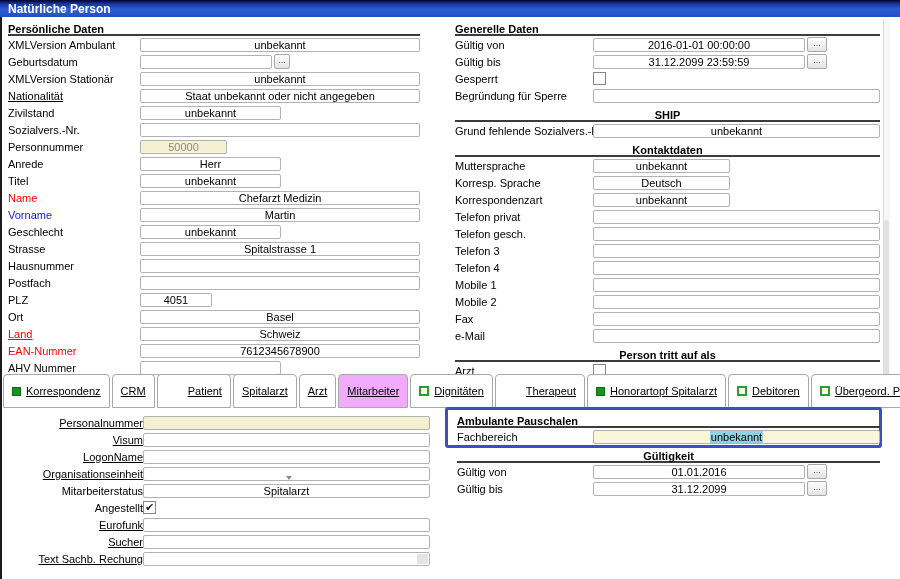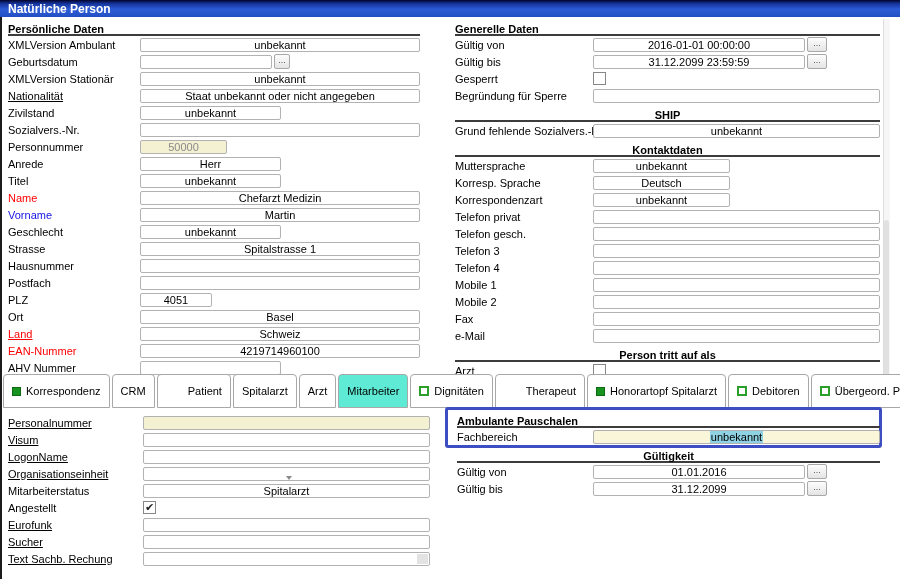--- a/index.html
+++ b/index.html
@@ -25,21 +25,21 @@
   .p-right { left:455px; top:21px; width:425px; }
   .p-bl    { left:8px;  top:414px; width:437px; }
   .p-br    { left:457px; top:413px; width:423px; }
 
   .sec-h { font-weight:bold; border-bottom:2px solid #3c3c3c; padding:2px 0 2px; height:15px; }
   .sec-h.mt { margin-top:3px;text-align:center; }
 
   .row { display:flex; align-items:center; height:17px; }
   .lbl { flex:0 0 132px; white-space:nowrap; overflow:hidden; }
   .p-right .lbl { flex-basis:138px; }
-  .p-bl .lbl { flex-basis:135px; }
+  .p-bl .lbl { flex-basis:135px;text-align:right; }
   .p-br .lbl { flex-basis:136px; }
   .lbl.red { color:#f00; }
   .lbl.blue { color:#1414e6; }
   .lbl.link { text-decoration:underline; }
 
   .ctl { height:14px; border:1px solid #b2b2b2; border-radius:2px; background:#fff;
          display:flex; align-items:center; padding:0 4px; position:relative; overflow:hidden;flex-direction:column; }
   .sel { justify-content:space-between; }
   .arr { width:0; height:0; border-left:3px solid transparent; border-right:3px solid transparent;
          border-top:4px solid #8a8a8a; flex:0 0 auto; margin-left:4px; }
@@ -55,23 +55,23 @@
           background:linear-gradient(#fdfdfd,#e4e4e4); margin-left:2px; color:#555;
           font-size:9px; line-height:10px; text-align:center; flex:0 0 auto; }
   .btn3.sm { width:16px; }
   .endbtn { position:absolute; right:1px; top:1px; bottom:1px; width:11px; background:#e3e3e3; }
 
   .cb { width:13px; height:13px; border:1px solid #878787; background:#fff;
         display:flex; align-items:center; justify-content:center; font-size:11px; line-height:11px; color:#222; }
 
   .tabs { position:absolute; left:3px; top:388px; height:20px; display:flex; align-items:flex-end; }
   .tab { height:16px; border:1px solid #a8a8a8; border-radius:4px 4px 0 0; background:#fff;
-         display:flex; align-items:center; gap:5px; padding:16px 8px; margin-right:2px; white-space:nowrap; }
+         display:flex; align-items:center; gap:5px; padding:16px 8px; margin-right:2px; white-space:nowrap;text-decoration:underline; }
   .tab.pad { padding-left:30px; }
-  .tab.sel-tab { background:#5eead4;justify-content:flex-end; }
+  .tab.sel-tab { background:#f0abfc;justify-content:flex-end; }
   .tab.gap { }
   .sqf { width:9px; height:9px; background:#18921e; border:1px solid #0d6b12; flex:0 0 auto; }
   .sqo { width:10px; height:10px; background:#fff; border:2px solid #2aa02a; flex:0 0 auto; }
 
   .hl-box { position:absolute; left:445px; top:407px; width:437px; height:41px;
             border:3px solid #3d4ec2; border-radius:3px; }
 </style>
 </head>
 <body>
 
@@ -202,21 +202,21 @@
   <div class="row">
     <span class="lbl red link">Land</span>
     <div class="ctl sel lw-full">
         <span>Schweiz</span>
         <span class="arr"></span>
       </div>
   </div>
   <div class="row">
     <span class="lbl red">EAN-Nummer</span>
     <div class="ctl lw-full">
-        <span>4219714960100</span>
+        <span>7612345678900</span>
       </div>
   </div>
   <div class="row">
     <span class="lbl">AHV Nummer</span>
     <div class="ctl lw-narrow">
         <span></span>
       </div>
   </div>
 </div>
 

